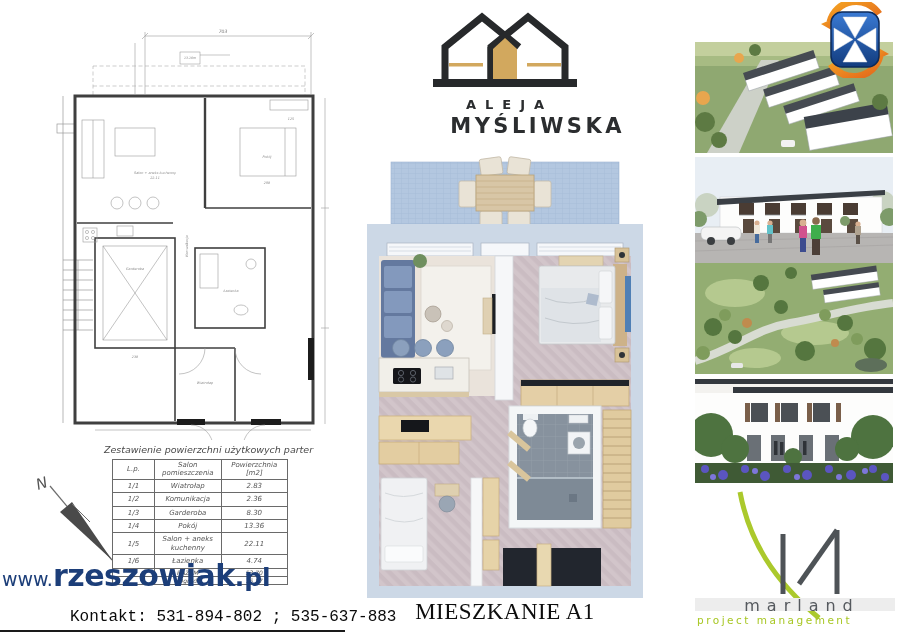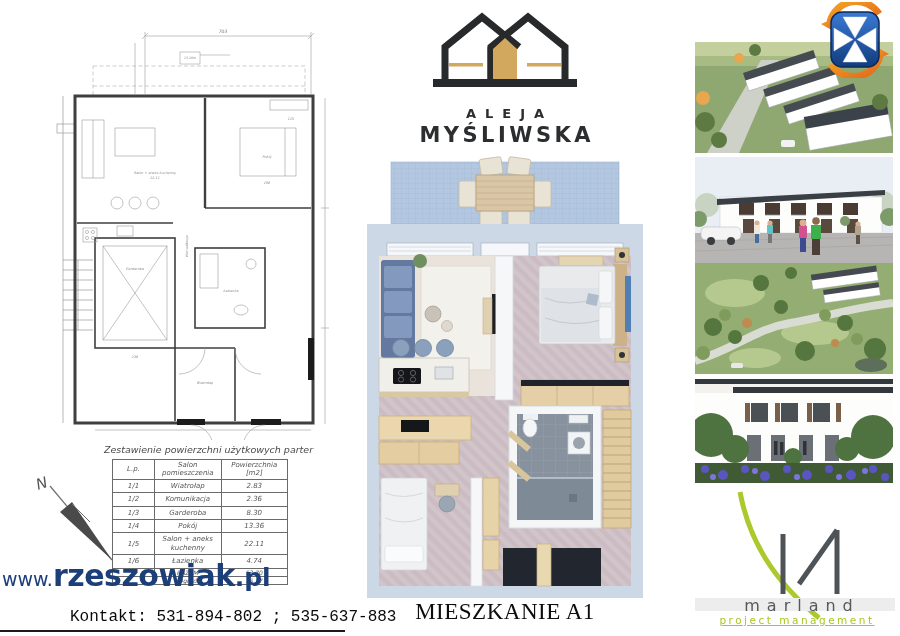--- a/index.html
+++ b/index.html
@@ -25,41 +25,41 @@
   #portal-logo .www{font-size:19px;margin-top:20px;}
   #portal-logo .name{font-size:30px;font-weight:bold;letter-spacing:-0.5px;}
   #portal-logo .tld{font-size:25px;font-weight:bold;}
   #portal-tagline{position:absolute;left:3px;top:594px;z-index:10;font-size:16px;font-weight:bold;
                   color:#f7941d;letter-spacing:0.4px;white-space:nowrap;line-height:1;}
   #portal-contact{position:absolute;left:70px;top:608px;z-index:11;font-family:Liberation Mono, monospace;
                   font-size:16px;color:#0a0a0a;white-space:nowrap;line-height:1.2;}
   #page-edge{position:absolute;left:0px;top:630px;width:345px;height:2px;background:#1a1a1a;z-index:1;}
   
   #brand{position:absolute;left:385px;top:6px;width:240px;text-align:center;color:#2b2d2f;}
-  #brand .line1{font-size:13px;font-weight:bold;letter-spacing:9px;padding-left:9px;margin-top:12px;}
-  #brand .line2{font-size:21px;font-weight:bold;letter-spacing:3.5px;padding-left:3.5px;margin-top:2px;}
+  #brand .line1{font-size:13px;font-weight:bold;letter-spacing:9px;padding-left:9px;margin-top:3px;}
+  #brand .line2{font-size:21px;font-weight:bold;letter-spacing:3.5px;padding-left:3.5px;margin-top:2px;text-align:right;}
   
   #render{position:absolute;left:363px;top:148px;width:284px;height:452px;}
   #apt-title{position:absolute;left:363px;top:599px;width:284px;text-align:center;
              font-family:"Liberation Serif",serif;font-weight:normal;font-size:23px;
              letter-spacing:0.5px;color:#0d0d0d;}
   
   .photo{position:absolute;left:695px;width:198px;overflow:hidden;}
   #photo1{top:42px;height:111px;}
   #photo2{top:157px;height:106px;}
   #photo3{top:263px;height:111px;}
   #photo4{top:379px;height:104px;}
   #emblem{position:absolute;left:817px;top:2px;width:76px;height:76px;z-index:5;}
   
   #marland{position:absolute;left:695px;top:488px;width:200px;height:148px;}
   #marland .band{position:absolute;left:0;top:110px;width:200px;height:13px;background:#ededed;}
   #marland .name{position:absolute;left:0;top:110px;width:200px;text-align:center;font-size:16px;
                  letter-spacing:7px;color:#55595e;line-height:1;padding-left:7px;}
-  #marland .sub{position:absolute;left:0;top:127px;width:200px;text-align:center;font-size:10.5px;
-                letter-spacing:2.5px;color:#a8c724;line-height:1;padding-left:2px;text-decoration:underline;}
+  #marland .sub{position:absolute;left:0;top:127px;width:200px;font-size:10.5px;
+                letter-spacing:2.5px;color:#a8c724;line-height:1;padding-left:2px;}
   svg text{font-family:"DejaVu Sans",sans-serif;}
 </style>
 </head>
 <body>
 
 <div id="canvas">
 
   <svg id="tech-plan" viewBox="0 0 292 432">
     <defs>
       <pattern id="hatch" width="4" height="4" patternUnits="userSpaceOnUse" patternTransform="rotate(45)">

